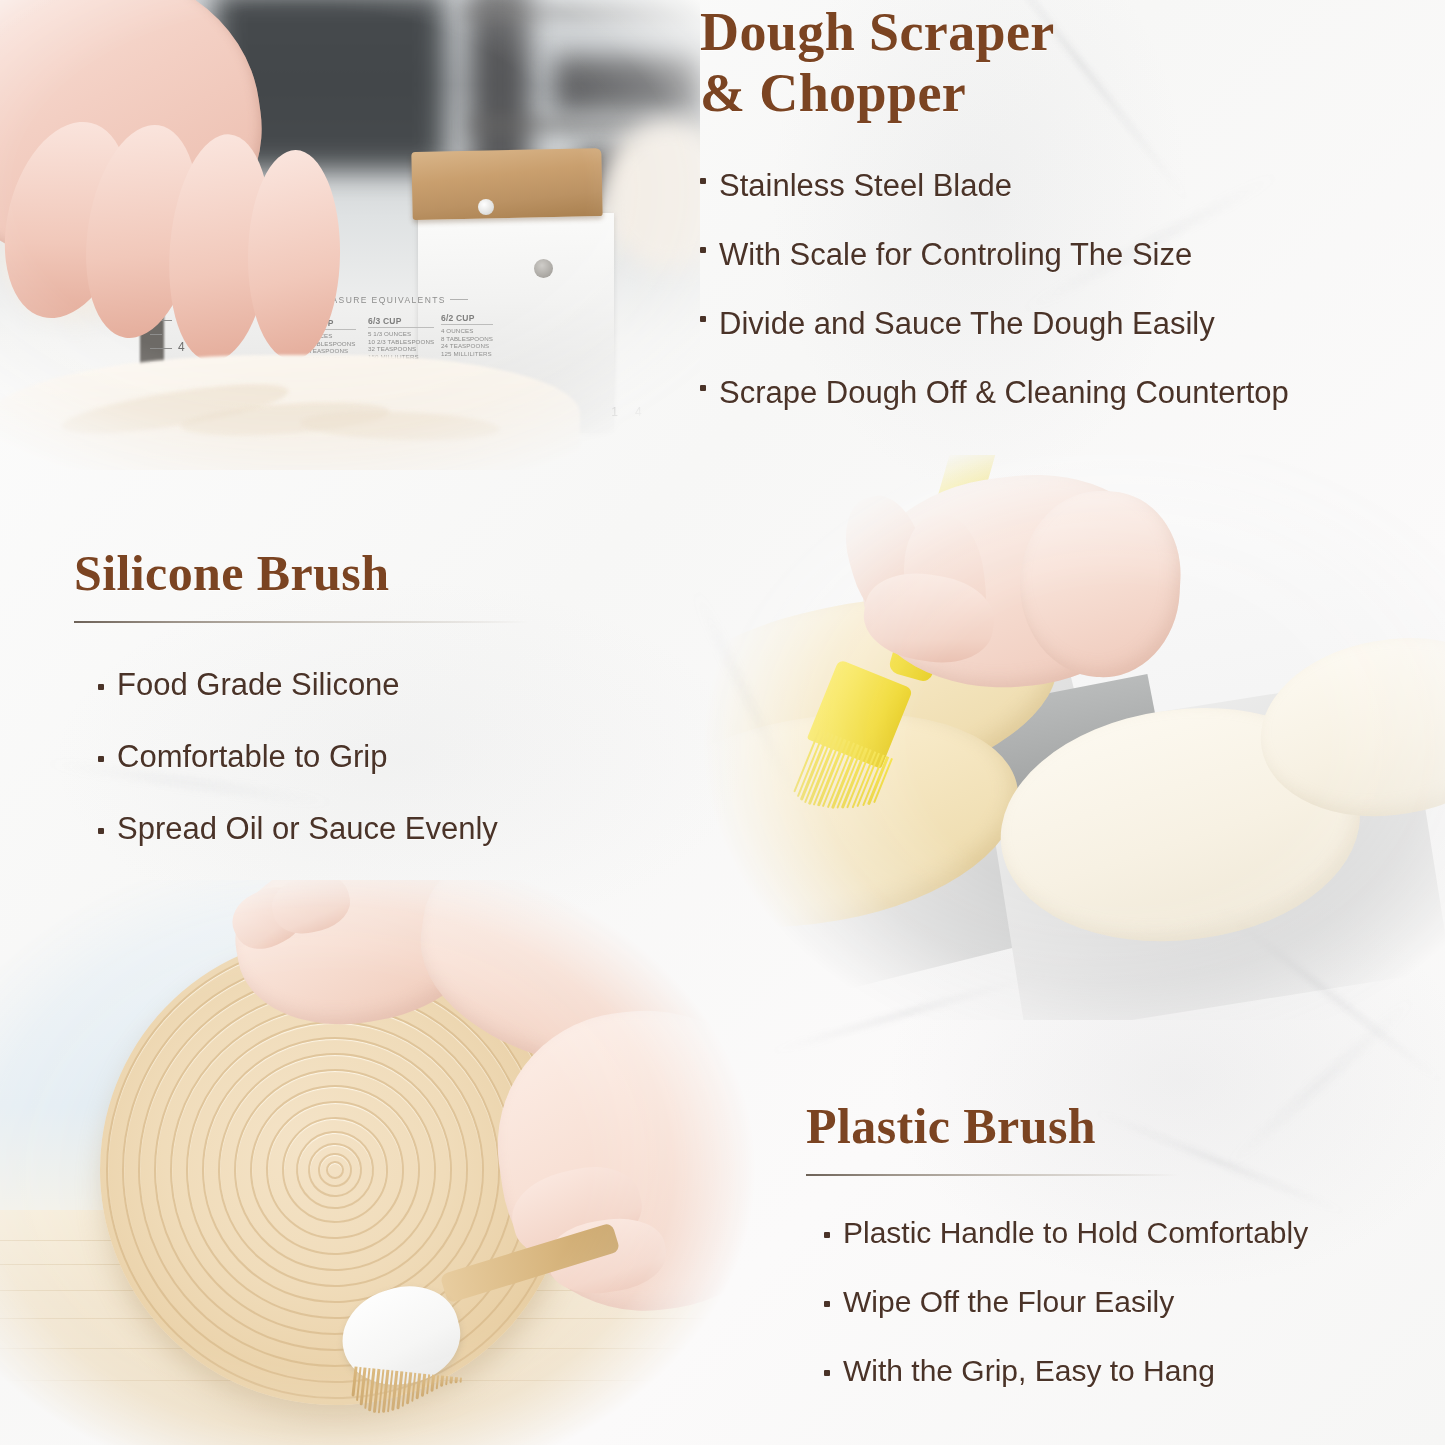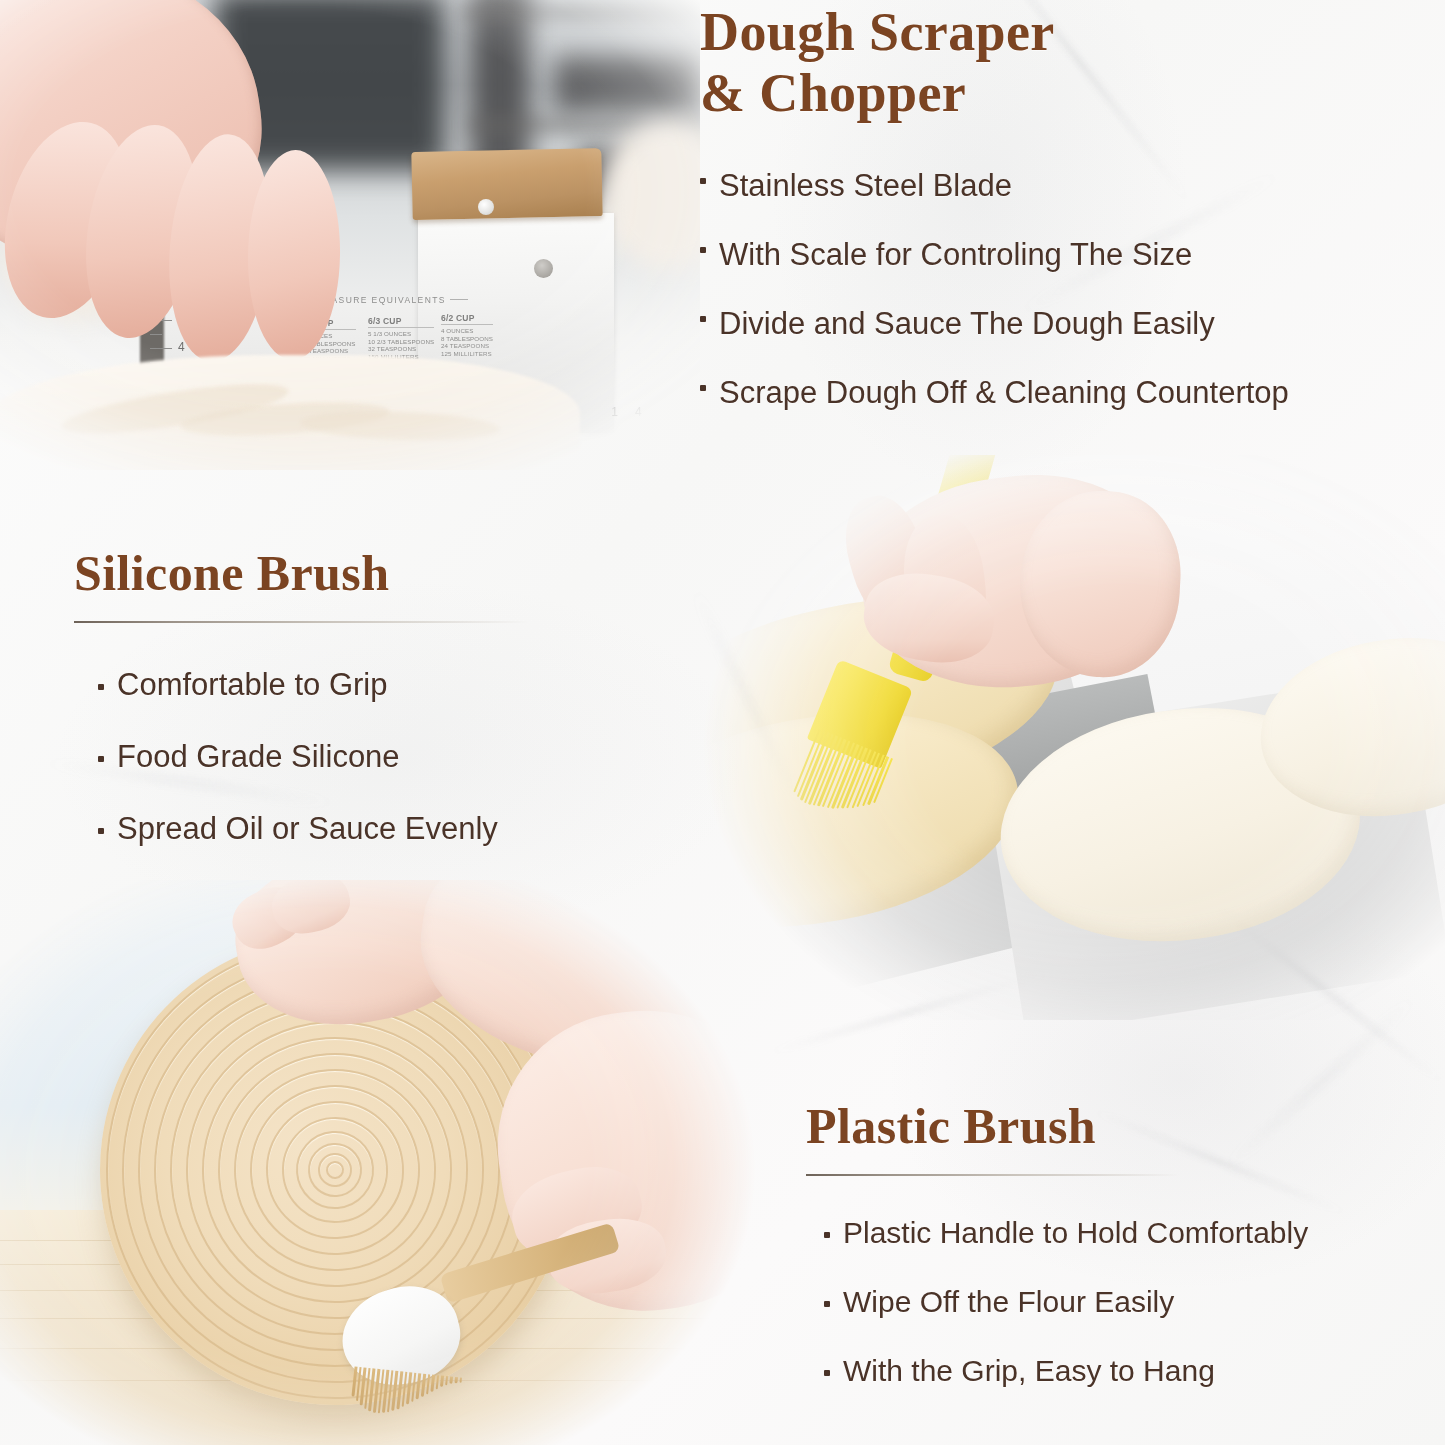--- a/index.html
+++ b/index.html
@@ -393,25 +393,25 @@
         </li>
     </ul>
   </div>
 
   <div id="block-silicone" class="block">
     <h2 class="heading">Silicone Brush</h2>
     <hr class="rule">
     <ul class="feat">
       <li>
           <span class="bul"></span>
+          <span>Food Grade Silicone</span>
+        </li>
+      <li>
+          <span class="bul"></span>
           <span>Comfortable to Grip</span>
-        </li>
-      <li>
-          <span class="bul"></span>
-          <span>Food Grade Silicone</span>
         </li>
       <li>
           <span class="bul"></span>
           <span>Spread Oil or Sauce Evenly</span>
         </li>
     </ul>
   </div>
 
   <div id="block-plastic" class="block">
     <h2 class="heading">Plastic Brush</h2>

